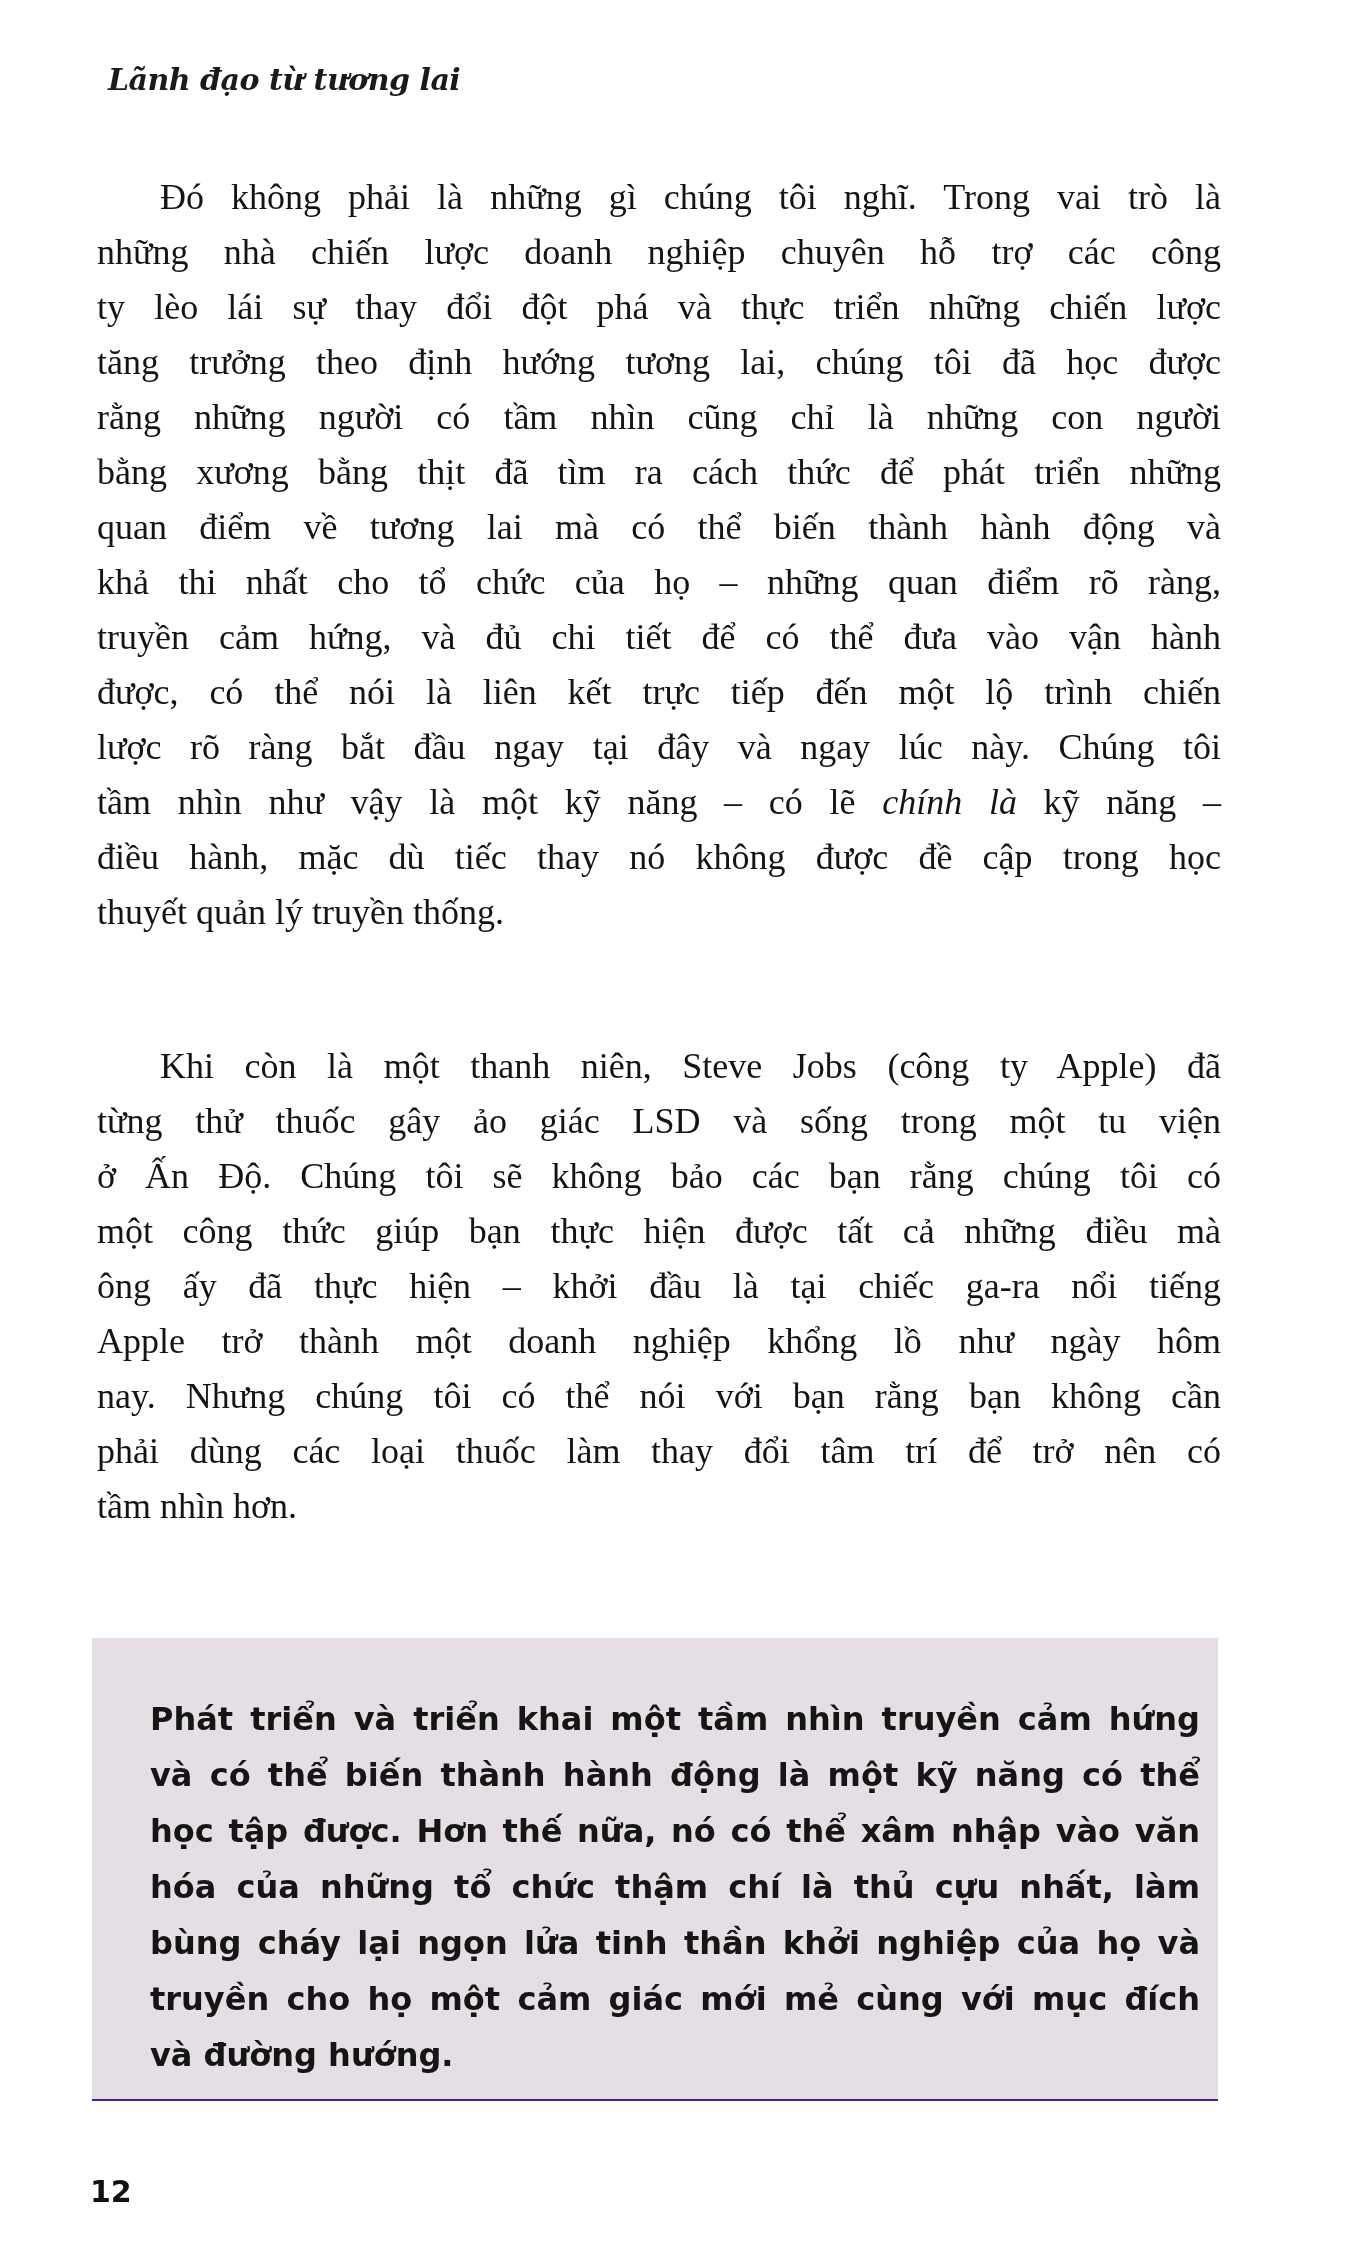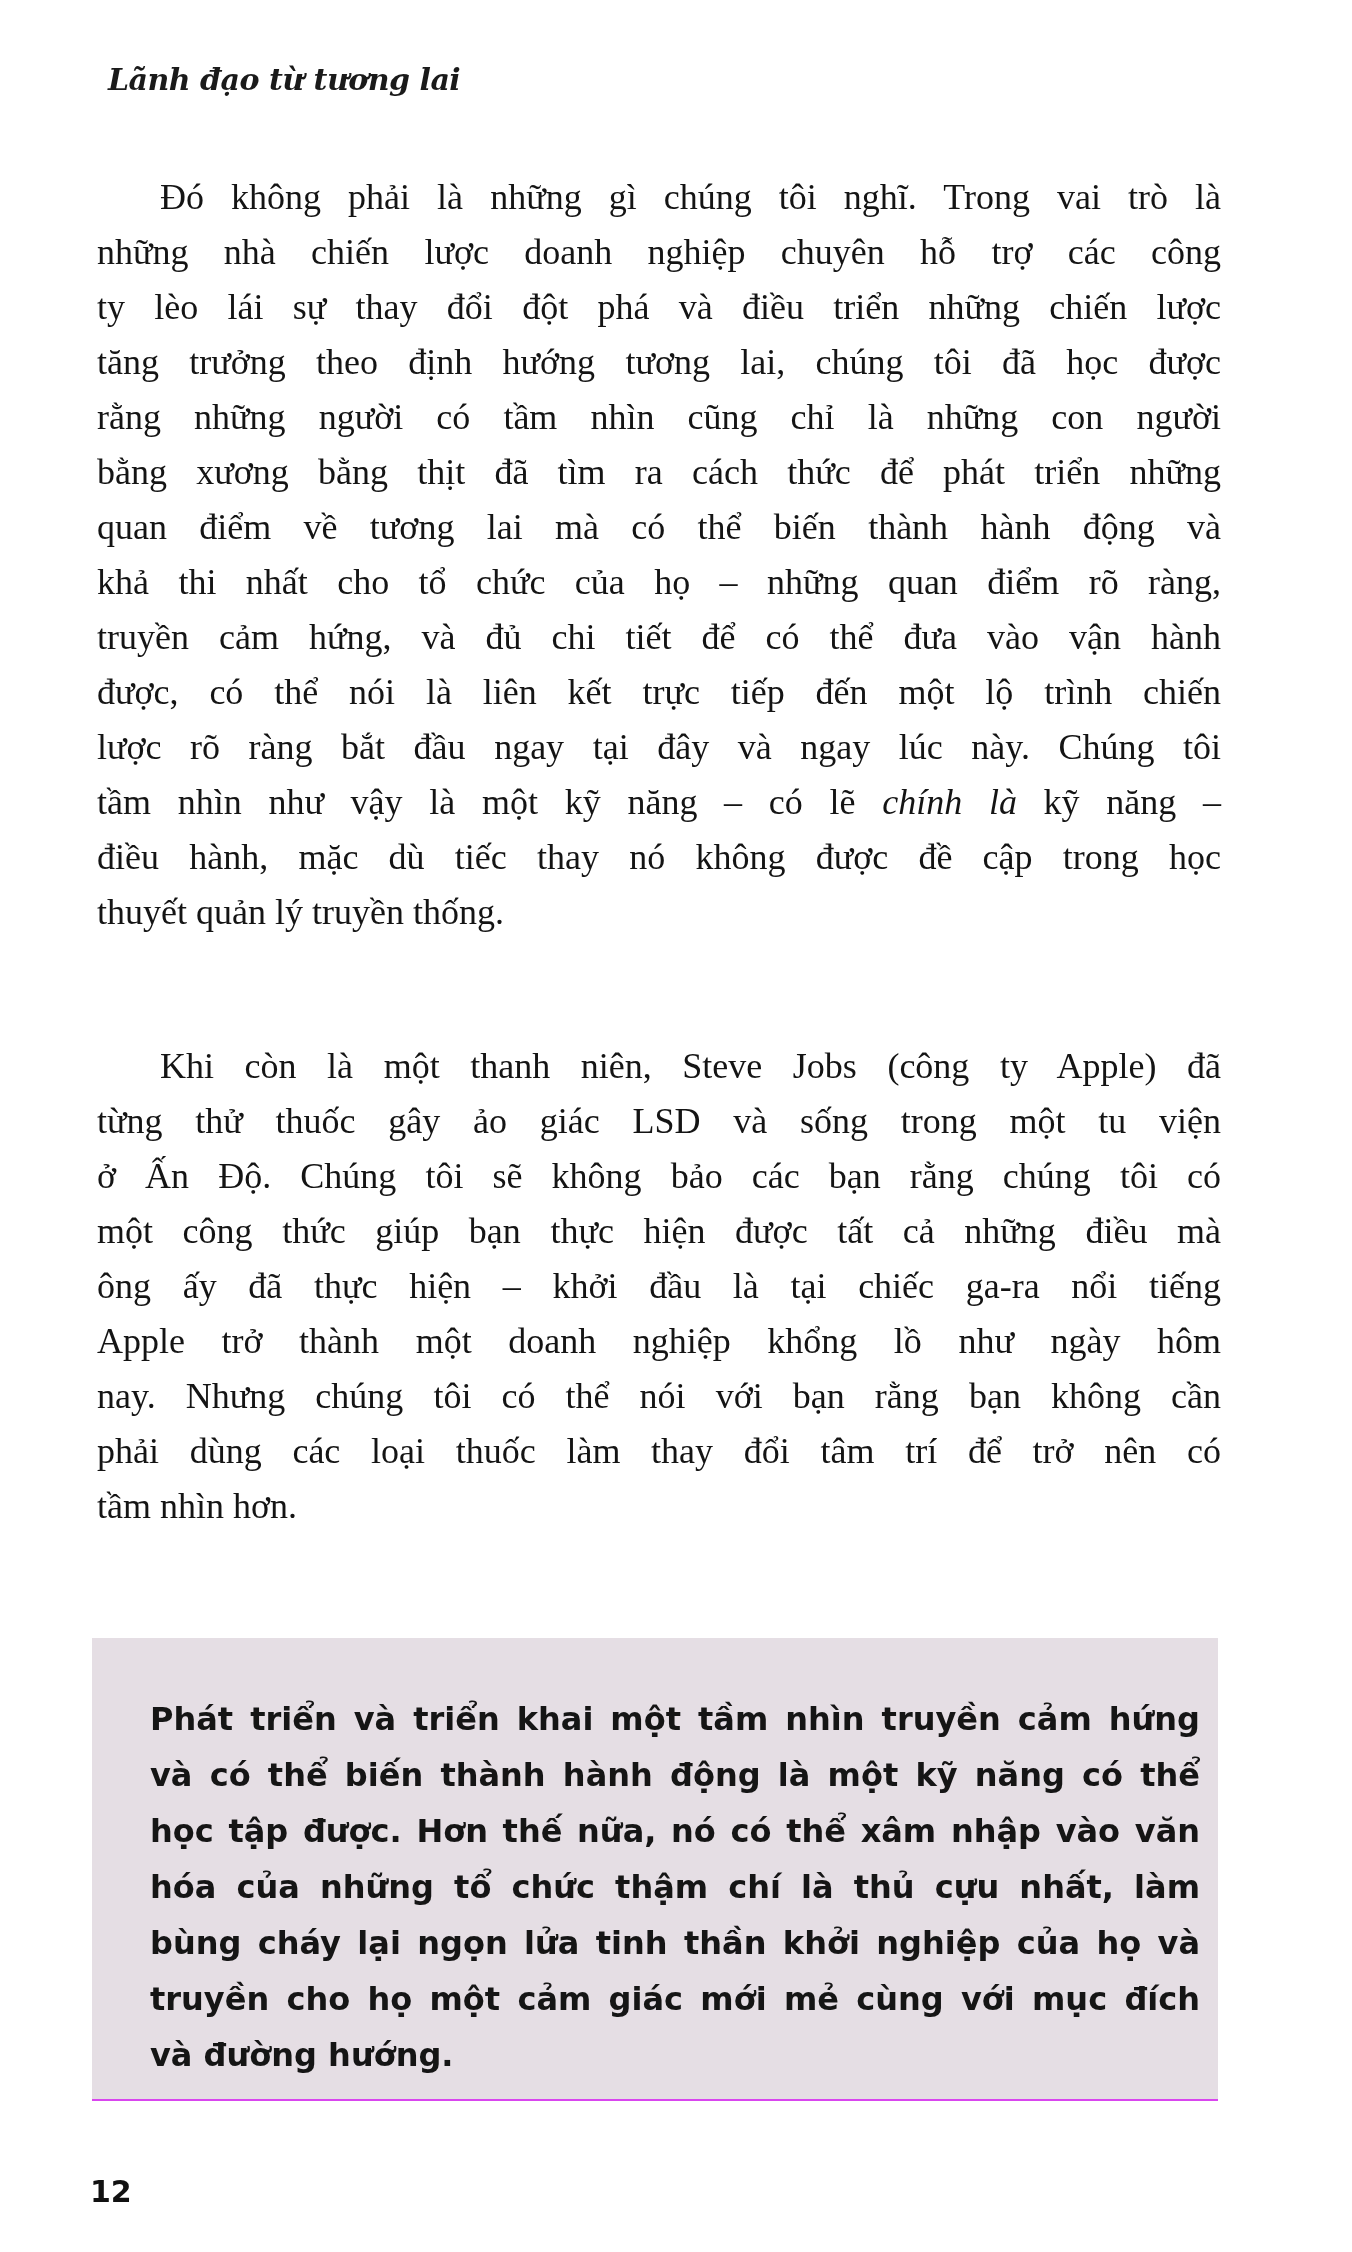--- a/index.html
+++ b/index.html
@@ -52,21 +52,21 @@
     .line em {
       font-style: italic;
     }
     .callout {
       position: absolute;
       left: 92px;
       top: 1638px;
       width: 1126px;
       height: 463px;
       background: #e5dee4;
-      border-bottom: 2px solid #d946ef;
+      border-bottom: 2px solid #4c1d95;
       box-sizing: border-box;
     }
     .callout-text {
       position: absolute;
       left: 58px;
       top: 53px;
       width: 1050px;
       font-family: "DejaVu Sans", sans-serif;
       font-weight: bold;
       font-size: 32px;
@@ -89,21 +89,21 @@
 </head>
 <body>
 
 <div>
 
   <div class="running-header">Lãnh đạo từ tương lai</div>
 
   <div class="body-text" style="top:170px;">
     <span class="line indent">Đó không phải là những gì chúng tôi nghĩ. Trong vai trò là</span>
     <span class="line">những nhà chiến lược doanh nghiệp chuyên hỗ trợ các công</span>
-    <span class="line">ty lèo lái sự thay đổi đột phá và điều triển những chiến lược</span>
+    <span class="line">ty lèo lái sự thay đổi đột phá và thực triển những chiến lược</span>
     <span class="line">tăng trưởng theo định hướng tương lai, chúng tôi đã học được</span>
     <span class="line">rằng những người có tầm nhìn cũng chỉ là những con người</span>
     <span class="line">bằng xương bằng thịt đã tìm ra cách thức để phát triển những</span>
     <span class="line">quan điểm về tương lai mà có thể biến thành hành động và</span>
     <span class="line">khả thi nhất cho tổ chức của họ – những quan điểm rõ ràng,</span>
     <span class="line">truyền cảm hứng, và đủ chi tiết để có thể đưa vào vận hành</span>
     <span class="line">được, có thể nói là liên kết trực tiếp đến một lộ trình chiến</span>
     <span class="line">lược rõ ràng bắt đầu ngay tại đây và ngay lúc này. Chúng tôi</span>
     <span class="line"><span>tầm nhìn như vậy là một kỹ năng – có lẽ </span><em>chính là</em><span> kỹ năng –</span></span>
     <span class="line">điều hành, mặc dù tiếc thay nó không được đề cập trong học</span>

